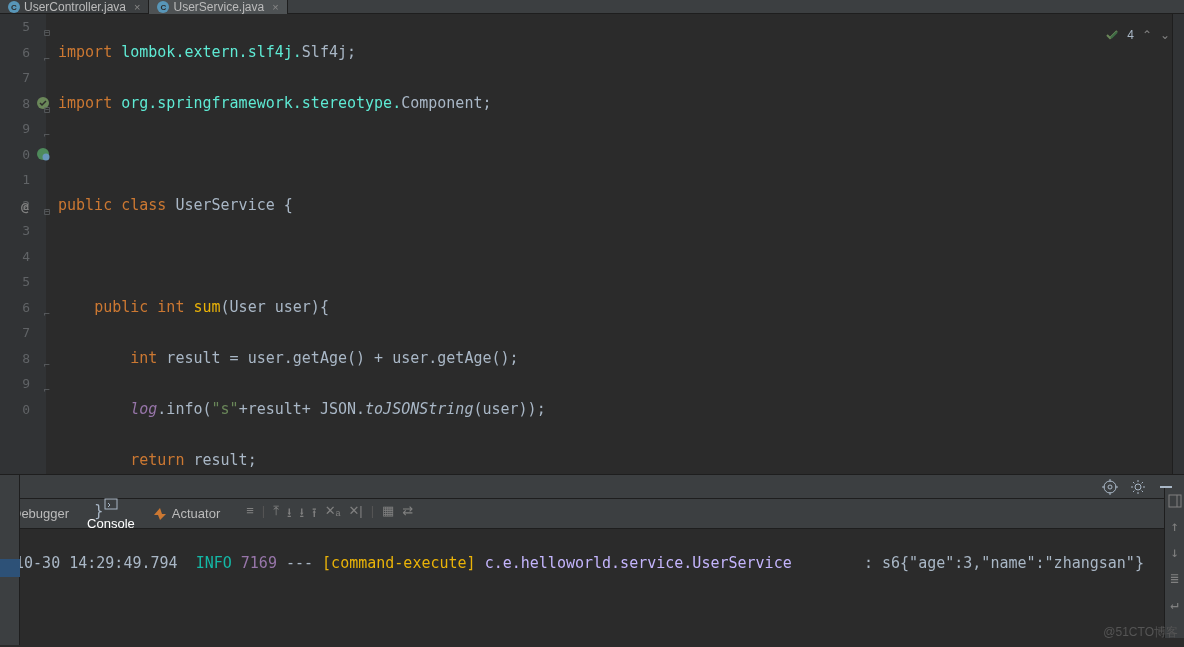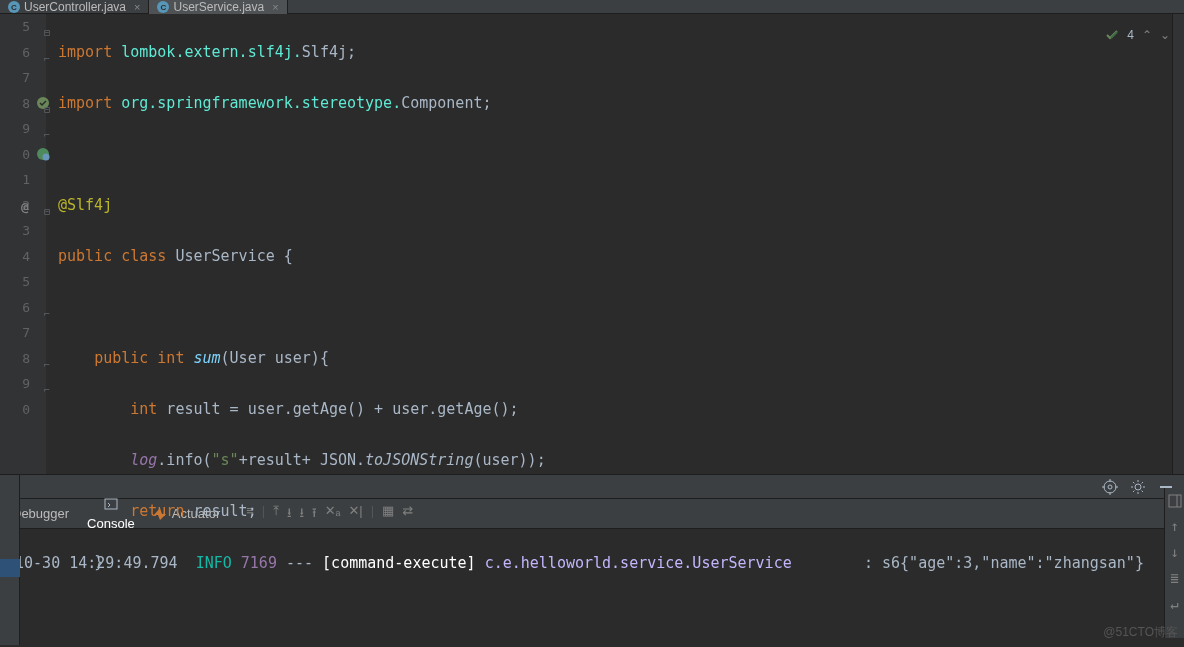--- a/index.html
+++ b/index.html
@@ -84,21 +84,21 @@
       font-size: 10px;
     }
     .code {
       padding-left: 12px;
       line-height: 25.5px;
       white-space: pre;
       font-size: 15px;
       flex: 1;
     }
     .kw { color: #cc7832; }
-    .fn { color: #7dd3fc; font-style: italic; }
+    .fn { color: #eab308; }
     .type { color: #a9b7c6; }
     .ann { color: #bbb529; }
     .str { color: #6a8759; }
     .static { font-style: italic; color: #a9b7c6;}
     .pkg { color: #5eead4; }
     .field { color: #9876aa; font-style: italic;}
     .imp-cls { color: #a9b7c6; }
     .top-right-inspection {
       position: absolute;
       right: 14px;
@@ -153,21 +153,21 @@
       padding: 4px 6px;
       font-size: 15px;
       line-height: 20px;
       white-space: pre;
       background: #2b2b2b;
       overflow: hidden;
     }
     .log-ts { color: #a9b7c6; }
     .log-info { color: #14b8a6; }
     .log-pid { color: #9876aa; }
-    .log-thread { color: #ffffff; }
+    .log-thread { color: #eab308; }
     .log-logger { color: #c4b5fd; }
     .log-msg { color: #a9b7c6; }
     .side-strip-right {
       position: absolute;
       right: 0;
       top: 488px;
       width: 20px;
       height: 150px;
       background: #3c3f41;
       border-left: 1px solid #1e1e1e;
@@ -262,21 +262,20 @@
       <span class="fold-marker" style="top:185px;">⊟</span>
       <span class="fold-marker" style="top:287px;">⌐</span>
       <span class="fold-marker" style="top:338px;">⌐</span>
       <span class="fold-marker" style="top:363px;">⌐</span>
     </div>
   </div>
   <div class="code">
 <div><span class="kw">import</span> <span class="pkg">lombok.extern.slf4j.</span><span class="imp-cls">Slf4j</span><span>;</span></div>
 <div><span class="kw">import</span> <span class="pkg">org.springframework.stereotype.</span><span class="imp-cls">Component</span><span>;</span></div>
 <div> </div>
-<div><span class="ann">@Slf4j</span></div>
 <div><span class="kw">public</span> <span class="kw">class</span> <span class="type">UserService</span><span> {</span></div>
 <div> </div>
 <div>    <span class="kw">public</span> <span class="kw">int</span> <span class="fn">sum</span><span>(User user){</span></div>
 <div>        <span class="kw">int</span><span> result = user.getAge() + user.getAge();</span></div>
 <div>        <span class="field">log</span><span>.info(</span><span class="str">"s"</span><span>+result+ JSON.</span><span class="static">toJSONString</span><span>(user));</span></div>
 <div>        <span class="kw">return</span><span> result;</span></div>
 <div>    <span>}</span></div>
 
 
 

